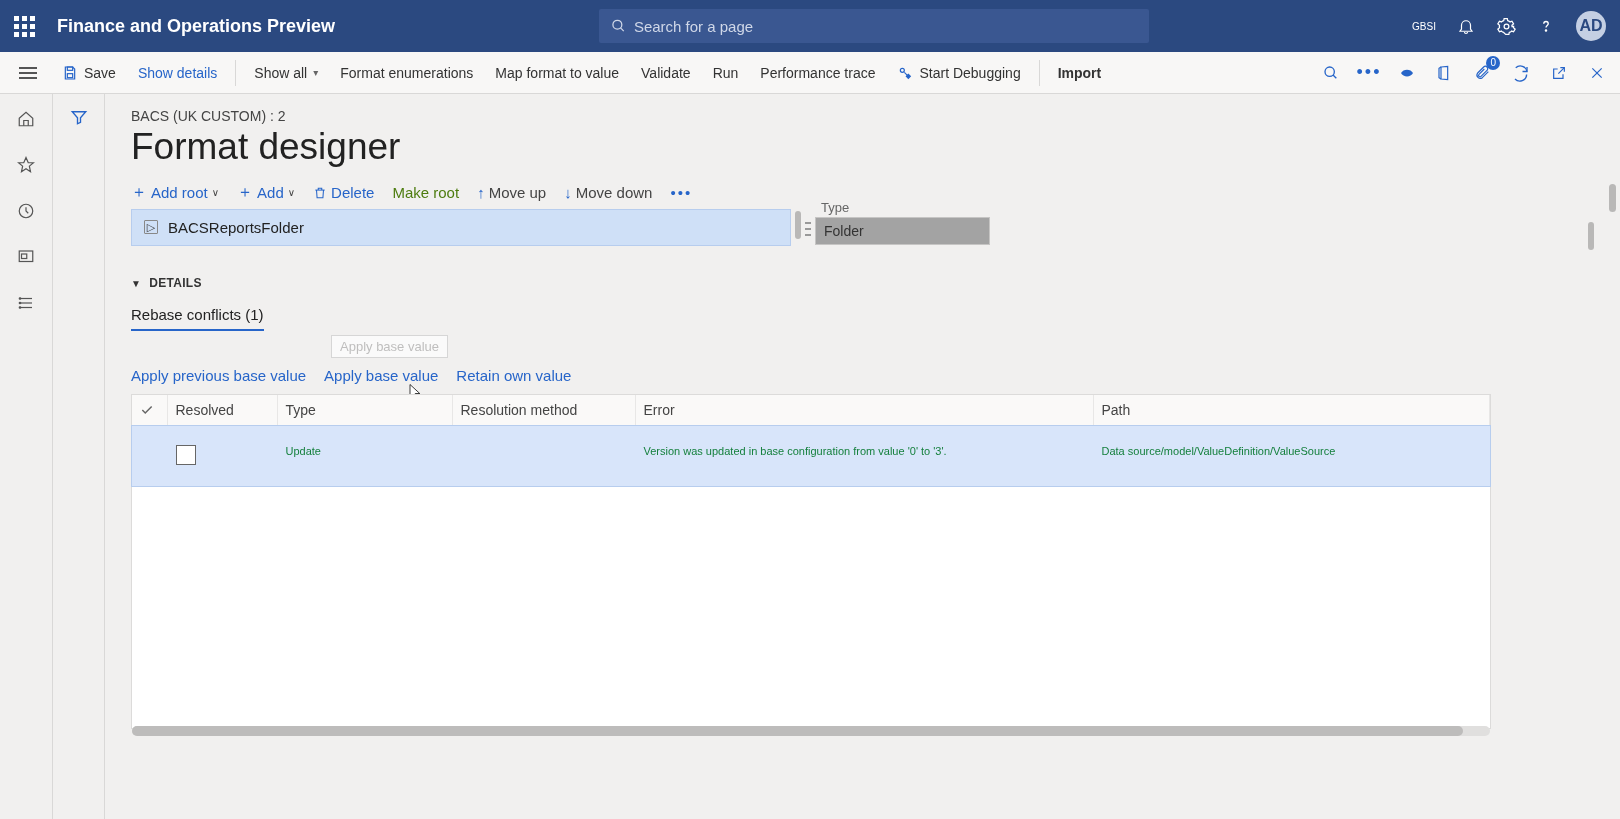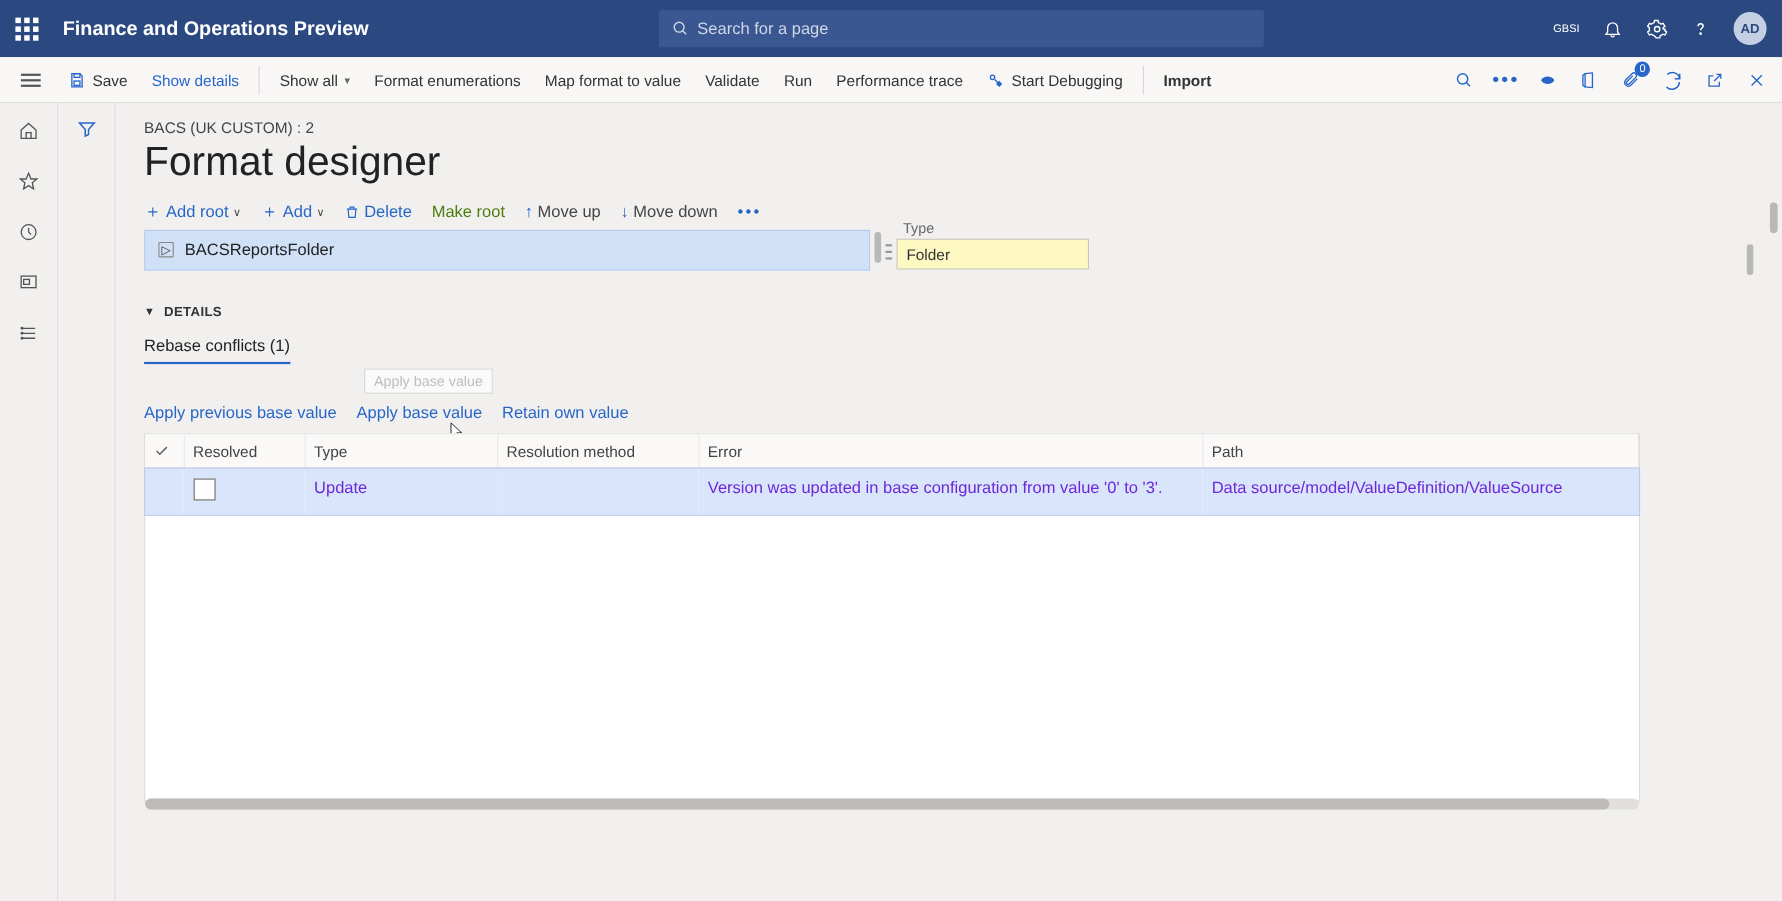--- a/index.html
+++ b/index.html
@@ -8,21 +8,21 @@
   .topbar { display: flex; align-items: center; height: 52px; background: #2b4980; color: #fff; padding: 0 14px; }
   .waffle { display:grid; grid-template-columns:repeat(3,5px); grid-template-rows:repeat(3,5px); gap:3px; margin-right:22px; cursor:pointer;}
   .waffle span { background:#fff; width:5px; height:5px;}
   .app-title { font-size: 18px; font-weight: 600; }
   .search-wrap { margin-left: auto; margin-right: auto; width: 550px; }
   .search-box { display:flex; align-items:center; background:#3a5791; border-radius:2px; height:34px; padding:0 12px; color:#cfd7e8;}
   .search-box input { background:transparent; border:none; outline:none; color:#fff; font-size:15px; width:100%; margin-left:8px;}
   .search-box input::placeholder{color:#cfd7e8;}
   .top-right { display:flex; align-items:center; gap:20px;}
   .top-icon { width:20px; height:20px; display:flex; align-items:center; justify-content:center; cursor:pointer;}
-  .avatar { width:30px; height:30px; border-radius:50%; background:#c4cfe3; color:#2b4980; display:flex; align-items:center; justify-content:center; font-size:12px; font-weight:600;}
+  .avatar { width:30px; height:30px; border-radius:50%; background:#c4cfe3; color:#2b4980; display:flex; align-items:center; justify-content:center; font-size:16px; font-weight:600;}
   
   .cmdbar { display:flex; align-items:center; height:42px; background:#f8f7f6; border-bottom:1px solid #d9d8d7; padding:0 12px; gap:2px;}
   .hamburger { width:32px; display:flex; flex-direction:column; gap:3px; align-items:center; justify-content:center; cursor:pointer; margin-right:6px;}
   .hamburger span{width:18px;height:2px;background:#555;}
   .cmd { padding:6px 10px; border-radius:2px; cursor:pointer; color:#333; display:flex; align-items:center; gap:6px;}
   .cmd.blue { color:#2765c9; }
   .cmd .chev { font-size:10px; color:#666;}
   .cmd-sep { width:1px; height:26px; background:#d9d8d7; margin:0 6px;}
   .cmd-right { margin-left:auto; display:flex; align-items:center; gap:16px;}
   .cmd-right .icon { width:22px; height:22px; display:flex; align-items:center; justify-content:center; color:#2765c9; cursor:pointer; position:relative;}
@@ -45,38 +45,38 @@
   .tree-toolbar .titem.dark{color:#444;}
   .tree-node { background:#cfe0f7; border:1px solid #b7cdee; padding:9px 14px 9px 36px; position:relative; font-size:15px; color:#222;}
   .tree-node .caret{position:absolute;left:12px;top:10px;font-size:11px;color:#333;border:1px solid #888;width:14px;height:14px;display:flex;align-items:center;justify-content:center;border-radius:1px;}
   .slider-grip{position:absolute; right:-10px; top:2px; width:6px; height:28px; background:#b9b8b7; border-radius:3px;}
   
   .right-pane { flex:1; position:relative;}
   .tabs { display:flex; gap:28px; font-size:15px; color:#777; margin-top:2px;}
   .tabs .tab{cursor:pointer; padding-bottom:6px;}
   .tabs .tab.active{color:#222; border-bottom:2px solid #2765c9; font-weight:400;}
   .prop-label{font-size:13px; color:#666; margin-top:18px; margin-left:6px;}
-  .prop-input{background:#fef9c3; border:1px solid #c6c5c4; padding:5px 8px; margin-top:2px; width:175px; font-size:14px;}
+  .prop-input{background:#a3a3a3; border:1px solid #c6c5c4; padding:5px 8px; margin-top:2px; width:175px; font-size:14px;}
   .handle-right{position:absolute; right:8px; top:40px; width:6px; height:28px; background:#b9b8b7; border-radius:3px;}
   .grip-v{position:absolute;left:-10px;top:40px;width:6px;height:14px;display:flex;flex-direction:column;justify-content:space-between;}
   .grip-v span{height:2px;background:#999;}
   
   .details-section{margin-top:30px;}
   .details-header{display:flex;align-items:center;gap:8px;font-size:12px;font-weight:600;letter-spacing:0.3px;color:#333;cursor:pointer;}
   .details-tabs{margin-top:16px;}
   .details-tabs .dtab{font-size:15px;color:#222;border-bottom:2px solid #2765c9;padding-bottom:6px;display:inline-block;}
   .conflict-actions{display:flex;gap:18px;margin-top:36px;font-size:15px;position:relative;}
   .conflict-actions .link{color:#2765c9;cursor:pointer;}
   .tooltip-fade{position:absolute;top:-32px;left:200px;border:1px solid #ccc;background:#fff;padding:3px 8px;font-size:13px;color:#aaa;opacity:0.7;}
   .cursor-img{position:absolute;top:14px;left:276px;font-size:16px;pointer-events:none;}
   
   .grid{margin-top:10px;border:1px solid #dcdbda;background:#fff;height:335px;width:1360px;position:relative;}
   .grid table{width:100%;border-collapse:collapse;table-layout:fixed;}
   .grid th{background:#faf9f8;font-weight:400;color:#444;font-size:14px;text-align:left;padding:7px 8px;border-bottom:1px solid #dcdbda;border-right:1px solid #e8e7e6;}
-  .grid td{padding:9px 8px;font-size:15px;color:#6d28d9;border-right:1px solid transparent;vertical-align:top;}
+  .grid td{padding:19px 8px;font-size:11px;color:#15803d;border-right:1px solid transparent;vertical-align:top;}
   .grid tr.selrow td{background:#d8e5fa;}
   .grid tr.selrow{outline:1px solid #b7cdee;}
   .chk{width:20px;height:20px;border:1px solid #666;background:#fff;display:inline-block;}
   th.sel{width:35px;text-align:center;}
   th.res{width:110px;}
   th.type{width:175px;}
   th.meth{width:183px;}
   th.err{width:458px;}
   .hscroll{position:absolute;bottom:-8px;left:0;right:0;height:10px;background:#e0dfde;border-radius:5px;}
   .hscroll .thumb{position:absolute;left:0;top:0;bottom:0;width:98%;background:#bdbcbb;border-radius:5px;}

